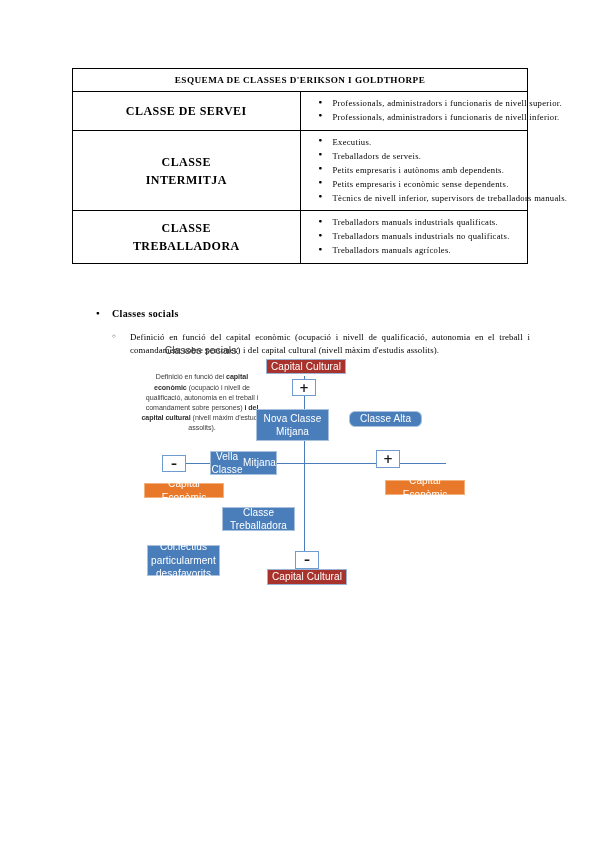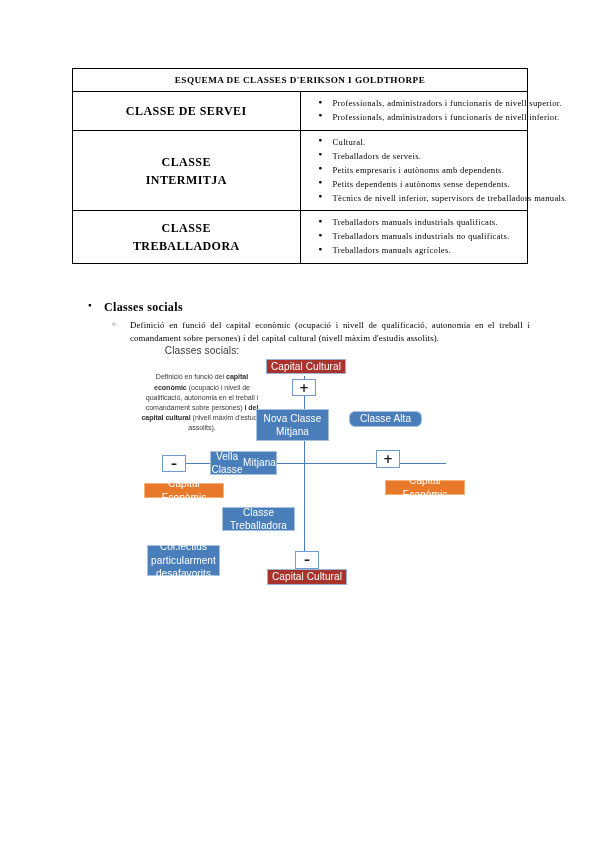--- a/index.html
+++ b/index.html
@@ -73,23 +73,23 @@
   .outline {
     position: absolute;
     left: 72px;
     top: 296px;
     width: 458px;
   }
   .lvl1 {
     position: relative;
     padding-left: 28px;
     font-weight: bold;
-    font-size: 12px;
+    font-size: 10px;
     letter-spacing: 0.35px;
-    margin: 4px;
+    margin: 12px;
   }
   .lvl1::before {
     content: "\25CF";
     position: absolute;
     left: 12px;
     top: 0.5px;
     font-size: 6.2px;
   }
   .lvl2 {
     position: relative;
@@ -197,24 +197,24 @@
       </td>
     </tr>
 
     <tr>
       <td class="cat-cell">
         <span>CLASSE</span><br>
         <span>INTERMITJA</span>
       </td>
       <td class="list-cell">
         <ul>
-          <li>Cultural.</li>
+          <li>Executius.</li>
           <li>Treballadors de serveis.</li>
           <li>Petits empresaris i autònoms amb dependents.</li>
-          <li>Petits dependents i autònoms sense dependents.</li>
+          <li>Petits empresaris i econòmic sense dependents.</li>
           <li>Tècnics de nivell inferior, supervisors de treballadors manuals.</li>
         </ul>
       </td>
     </tr>
 
     <tr>
       <td class="cat-cell">
         <span>CLASSE</span><br>
         <span>TREBALLADORA</span>
       </td>

